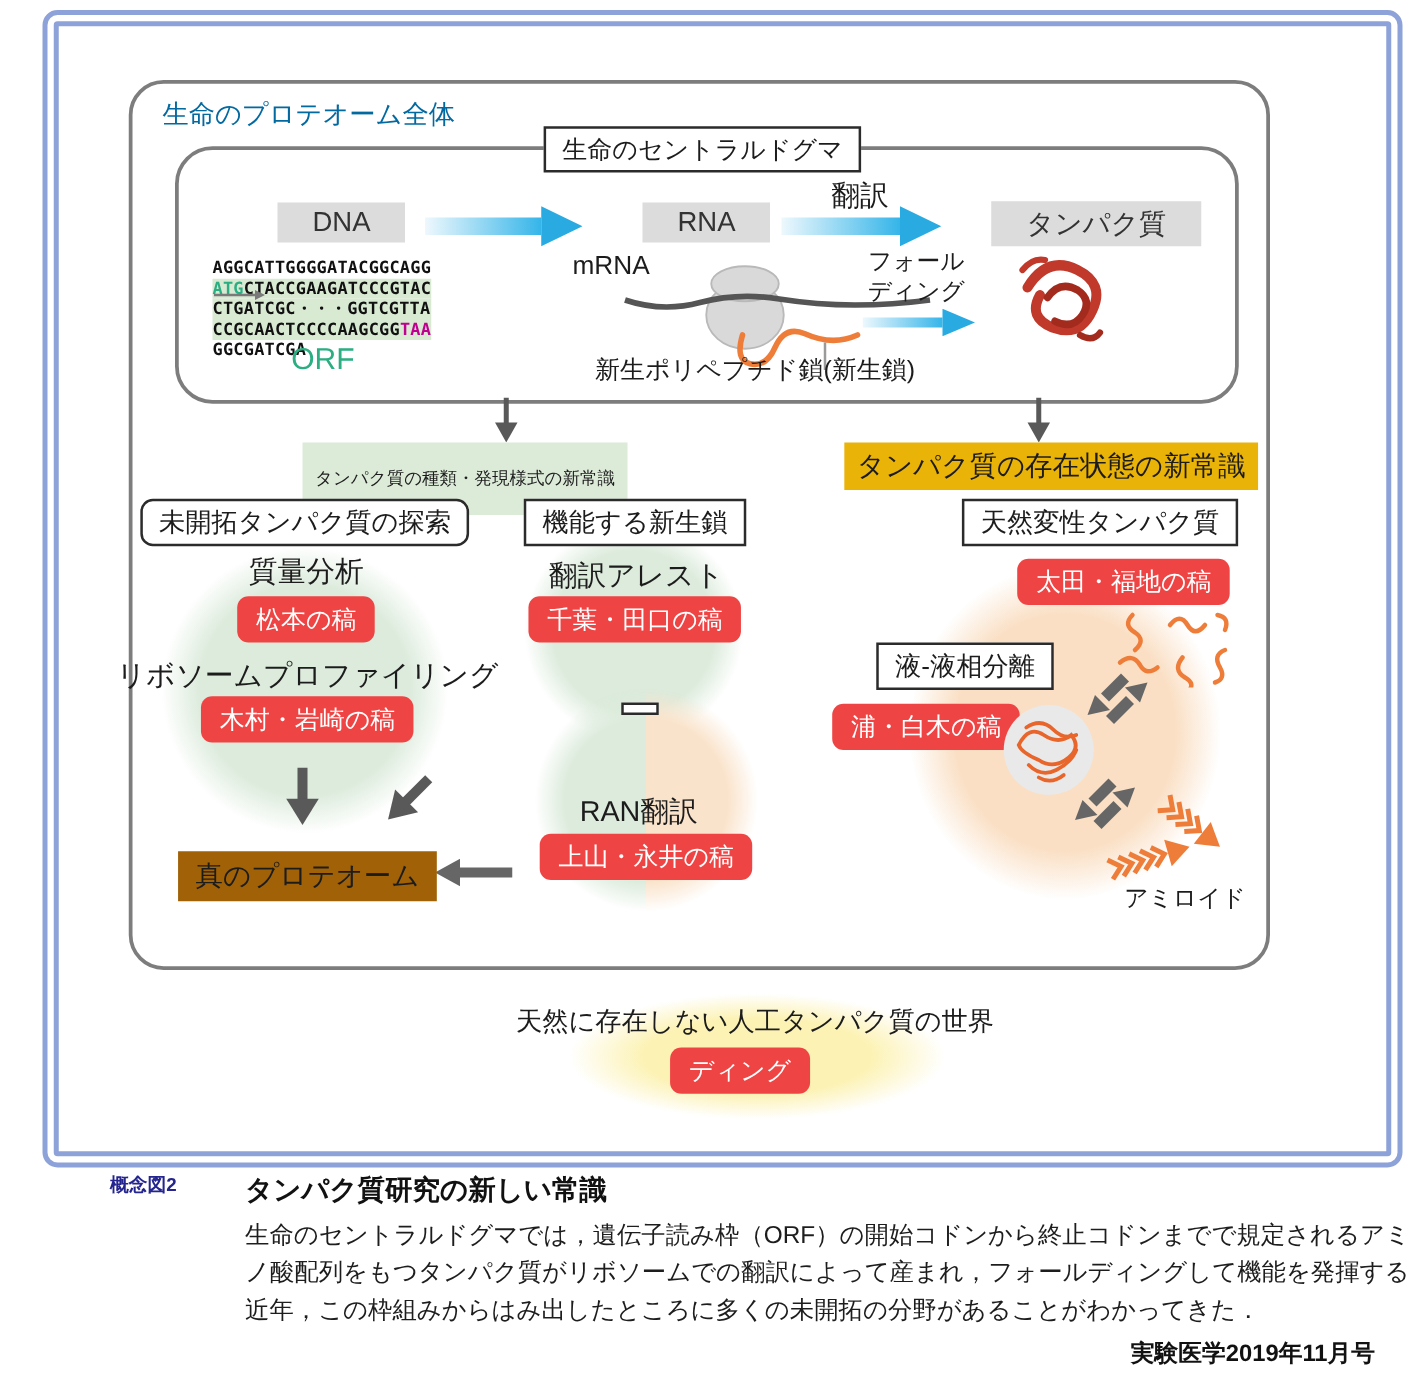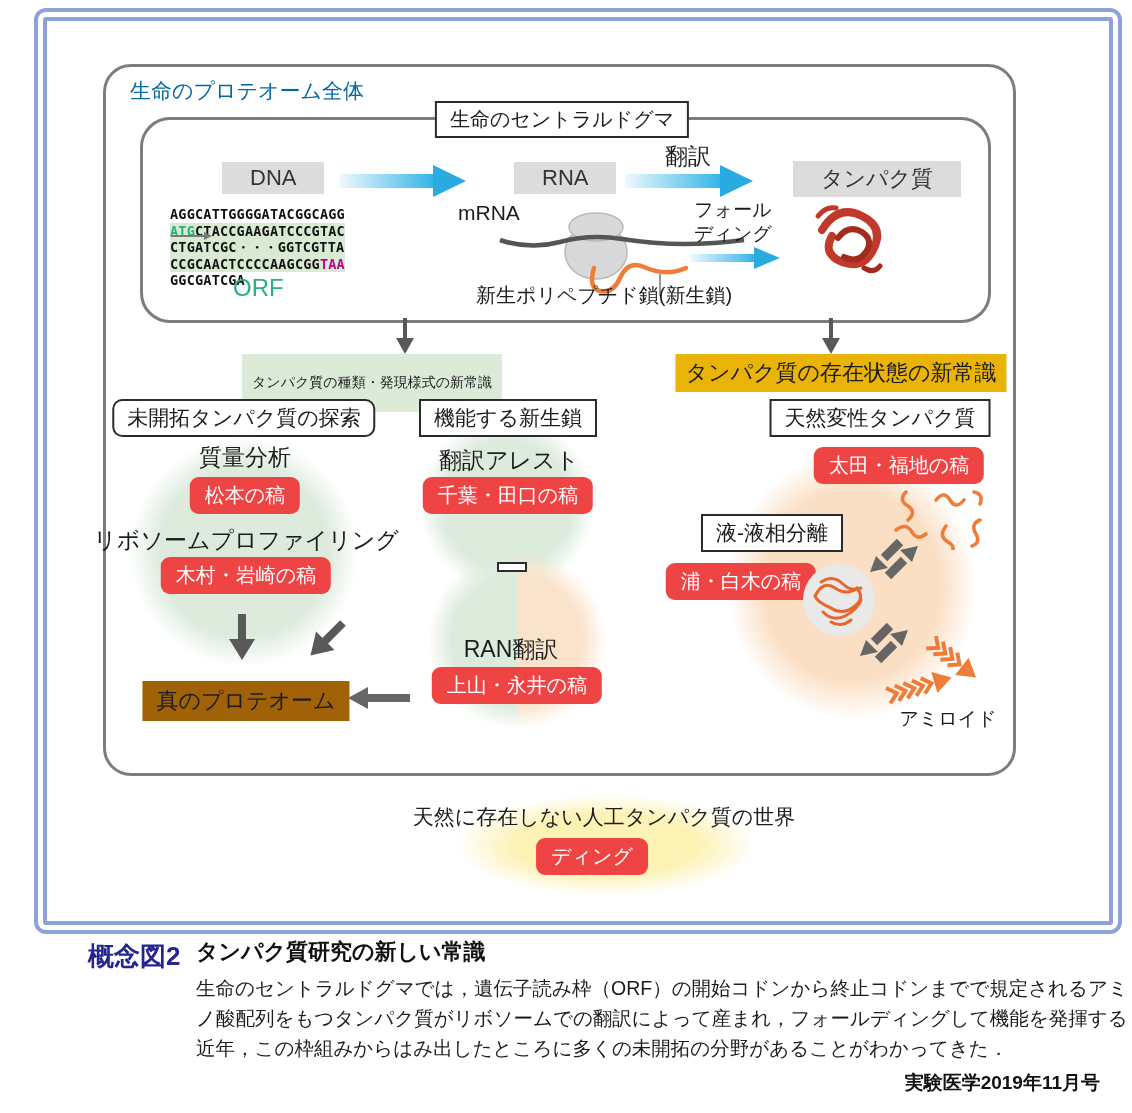--- a/index.html
+++ b/index.html
@@ -234,20 +234,20 @@
     <polygon points="39,-3 39,19 57,8" fill="#ef7d3a" stroke="none"></polygon>
   </g>
 </svg>
 <div class="abs lbl cx" style="left:948px;top:706px;font-size:19px;">アミロイド</div>
 
 <div class="abs" style="left:418px;top:782px;width:376px;height:126px;border-radius:50%;
      background:radial-gradient(closest-side,#fcf2b4 0%,#fcf2b4 48%,rgba(252,242,180,0) 80%);"></div>
 <div class="abs cx nw" style="left:604px;top:803px;font-size:21px;color:#1c1c1c;">天然に存在しない人工タンパク質の世界</div>
 <div class="abs btn cx" style="left:592px;top:838px;">ディング</div>
 
-<div class="abs nw" style="left:88px;top:939px;font-size:26px;font-weight:bold;color:#25258f;">概念図2</div>
+<div class="abs nw" style="left:88px;top:939px;font-size:15px;font-weight:bold;color:#25258f;">概念図2</div>
 <div class="abs nw" style="left:196px;top:937px;font-size:22px;font-weight:bold;color:#111;">タンパク質研究の新しい常識</div>
 <div class="abs caption-body" style="left:196px;top:973px;">
   <div>生命のセントラルドグマでは，遺伝子読み枠（ORF）の開始コドンから終止コドンまでで規定されるアミ</div>
   <div>ノ酸配列をもつタンパク質がリボソームでの翻訳によって産まれ，フォールディングして機能を発揮する．</div>
   <div>近年，この枠組みからはみ出したところに多くの未開拓の分野があることがわかってきた．</div>
 </div>
 <div class="abs nw" style="left:700px;top:1070px;width:400px;text-align:right;font-size:19px;font-weight:bold;color:#111;">実験医学2019年11月号</div>
 
 </body></html>

